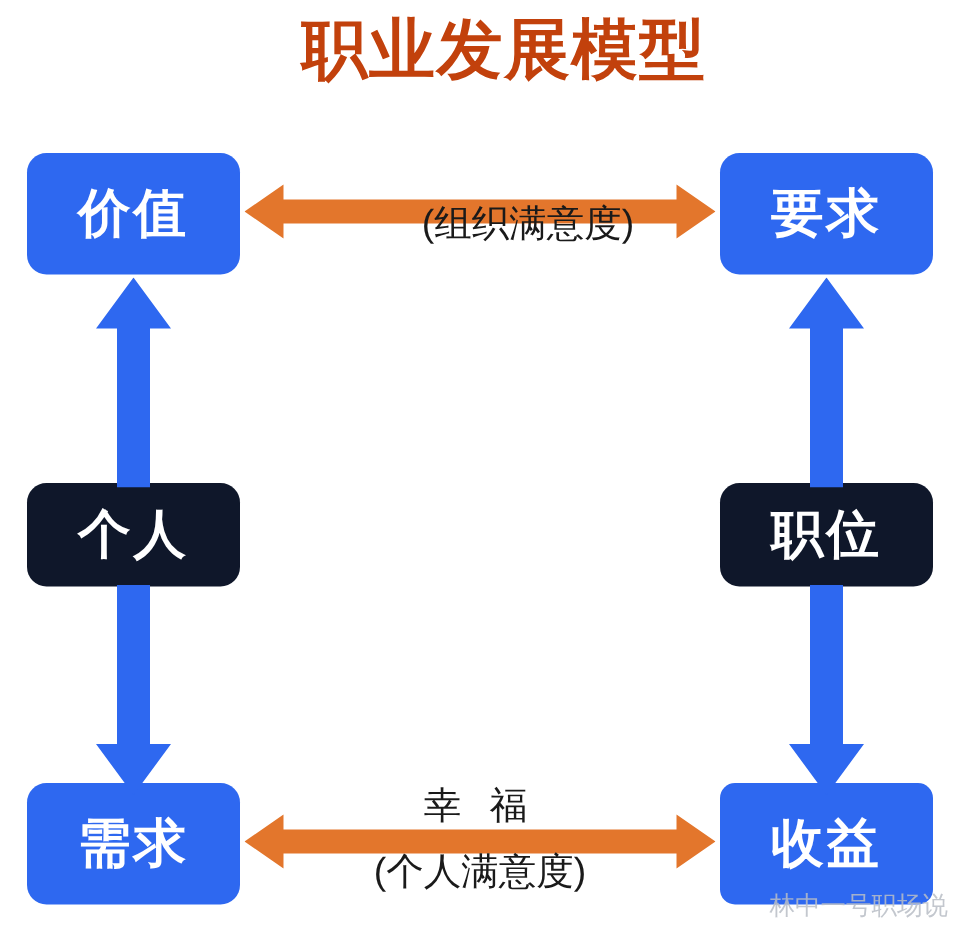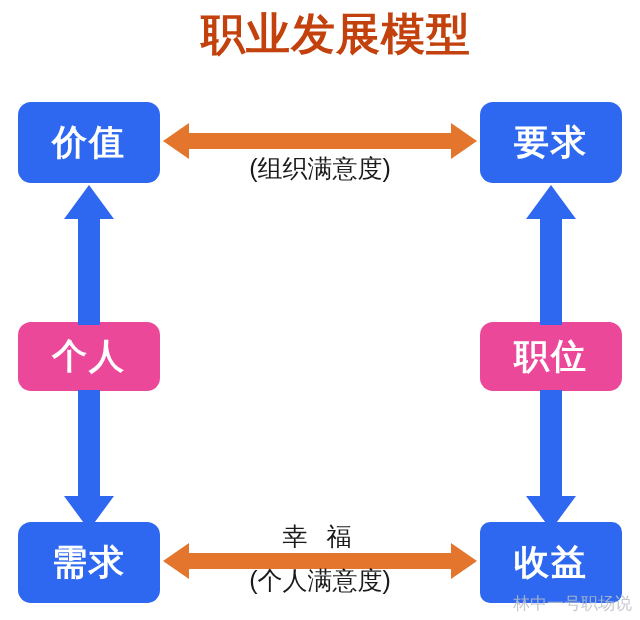--- a/index.html
+++ b/index.html
@@ -44,21 +44,21 @@
     justify-content: center;
     border-radius: 13px;
     color: #ffffff;
     font-size: 35px;
     font-weight: bold;
     letter-spacing: 2px;
     box-sizing: border-box;
     user-select: none;
   }
   .node-blue  { background: #2E68F0; }
-  .node-green { background: #ec4899; }
+  .node-green { background: #0f172a; }
 
   .node-value     { left: 18px;  top: 102px; width: 142px; height: 81px; }
   .node-demand    { left: 480px; top: 102px; width: 142px; height: 81px; }
   .node-person    { left: 18px;  top: 322px; width: 142px; height: 69px; }
   .node-position  { left: 480px; top: 322px; width: 142px; height: 69px; }
   .node-need      { left: 18px;  top: 522px; width: 142px; height: 81px; }
   .node-income    { left: 480px; top: 522px; width: 142px; height: 81px; border-radius: 10px; }
 
   
   .h-arrow {
@@ -82,21 +82,21 @@
   }
   .h-label-main {
     font-size: 25px;
     letter-spacing: 6px;
   }
   .h-label-sub {
     font-size: 25px;
     letter-spacing: 0px;
   }
   .lbl-success-main { top: 100px; }
-  .lbl-success-sub  { top: 152px; }
+  .lbl-success-sub  { top: 132px; padding-left: 32px; }
   .lbl-happy-main   { top: 520px; }
   .lbl-happy-sub    { top: 564px; }
 
   
   .v-arrow {
     position: absolute;
     width: 54px;
     height: 140px;
   }
   .v-arrow svg { display: block; width: 100%; height: 100%; }

